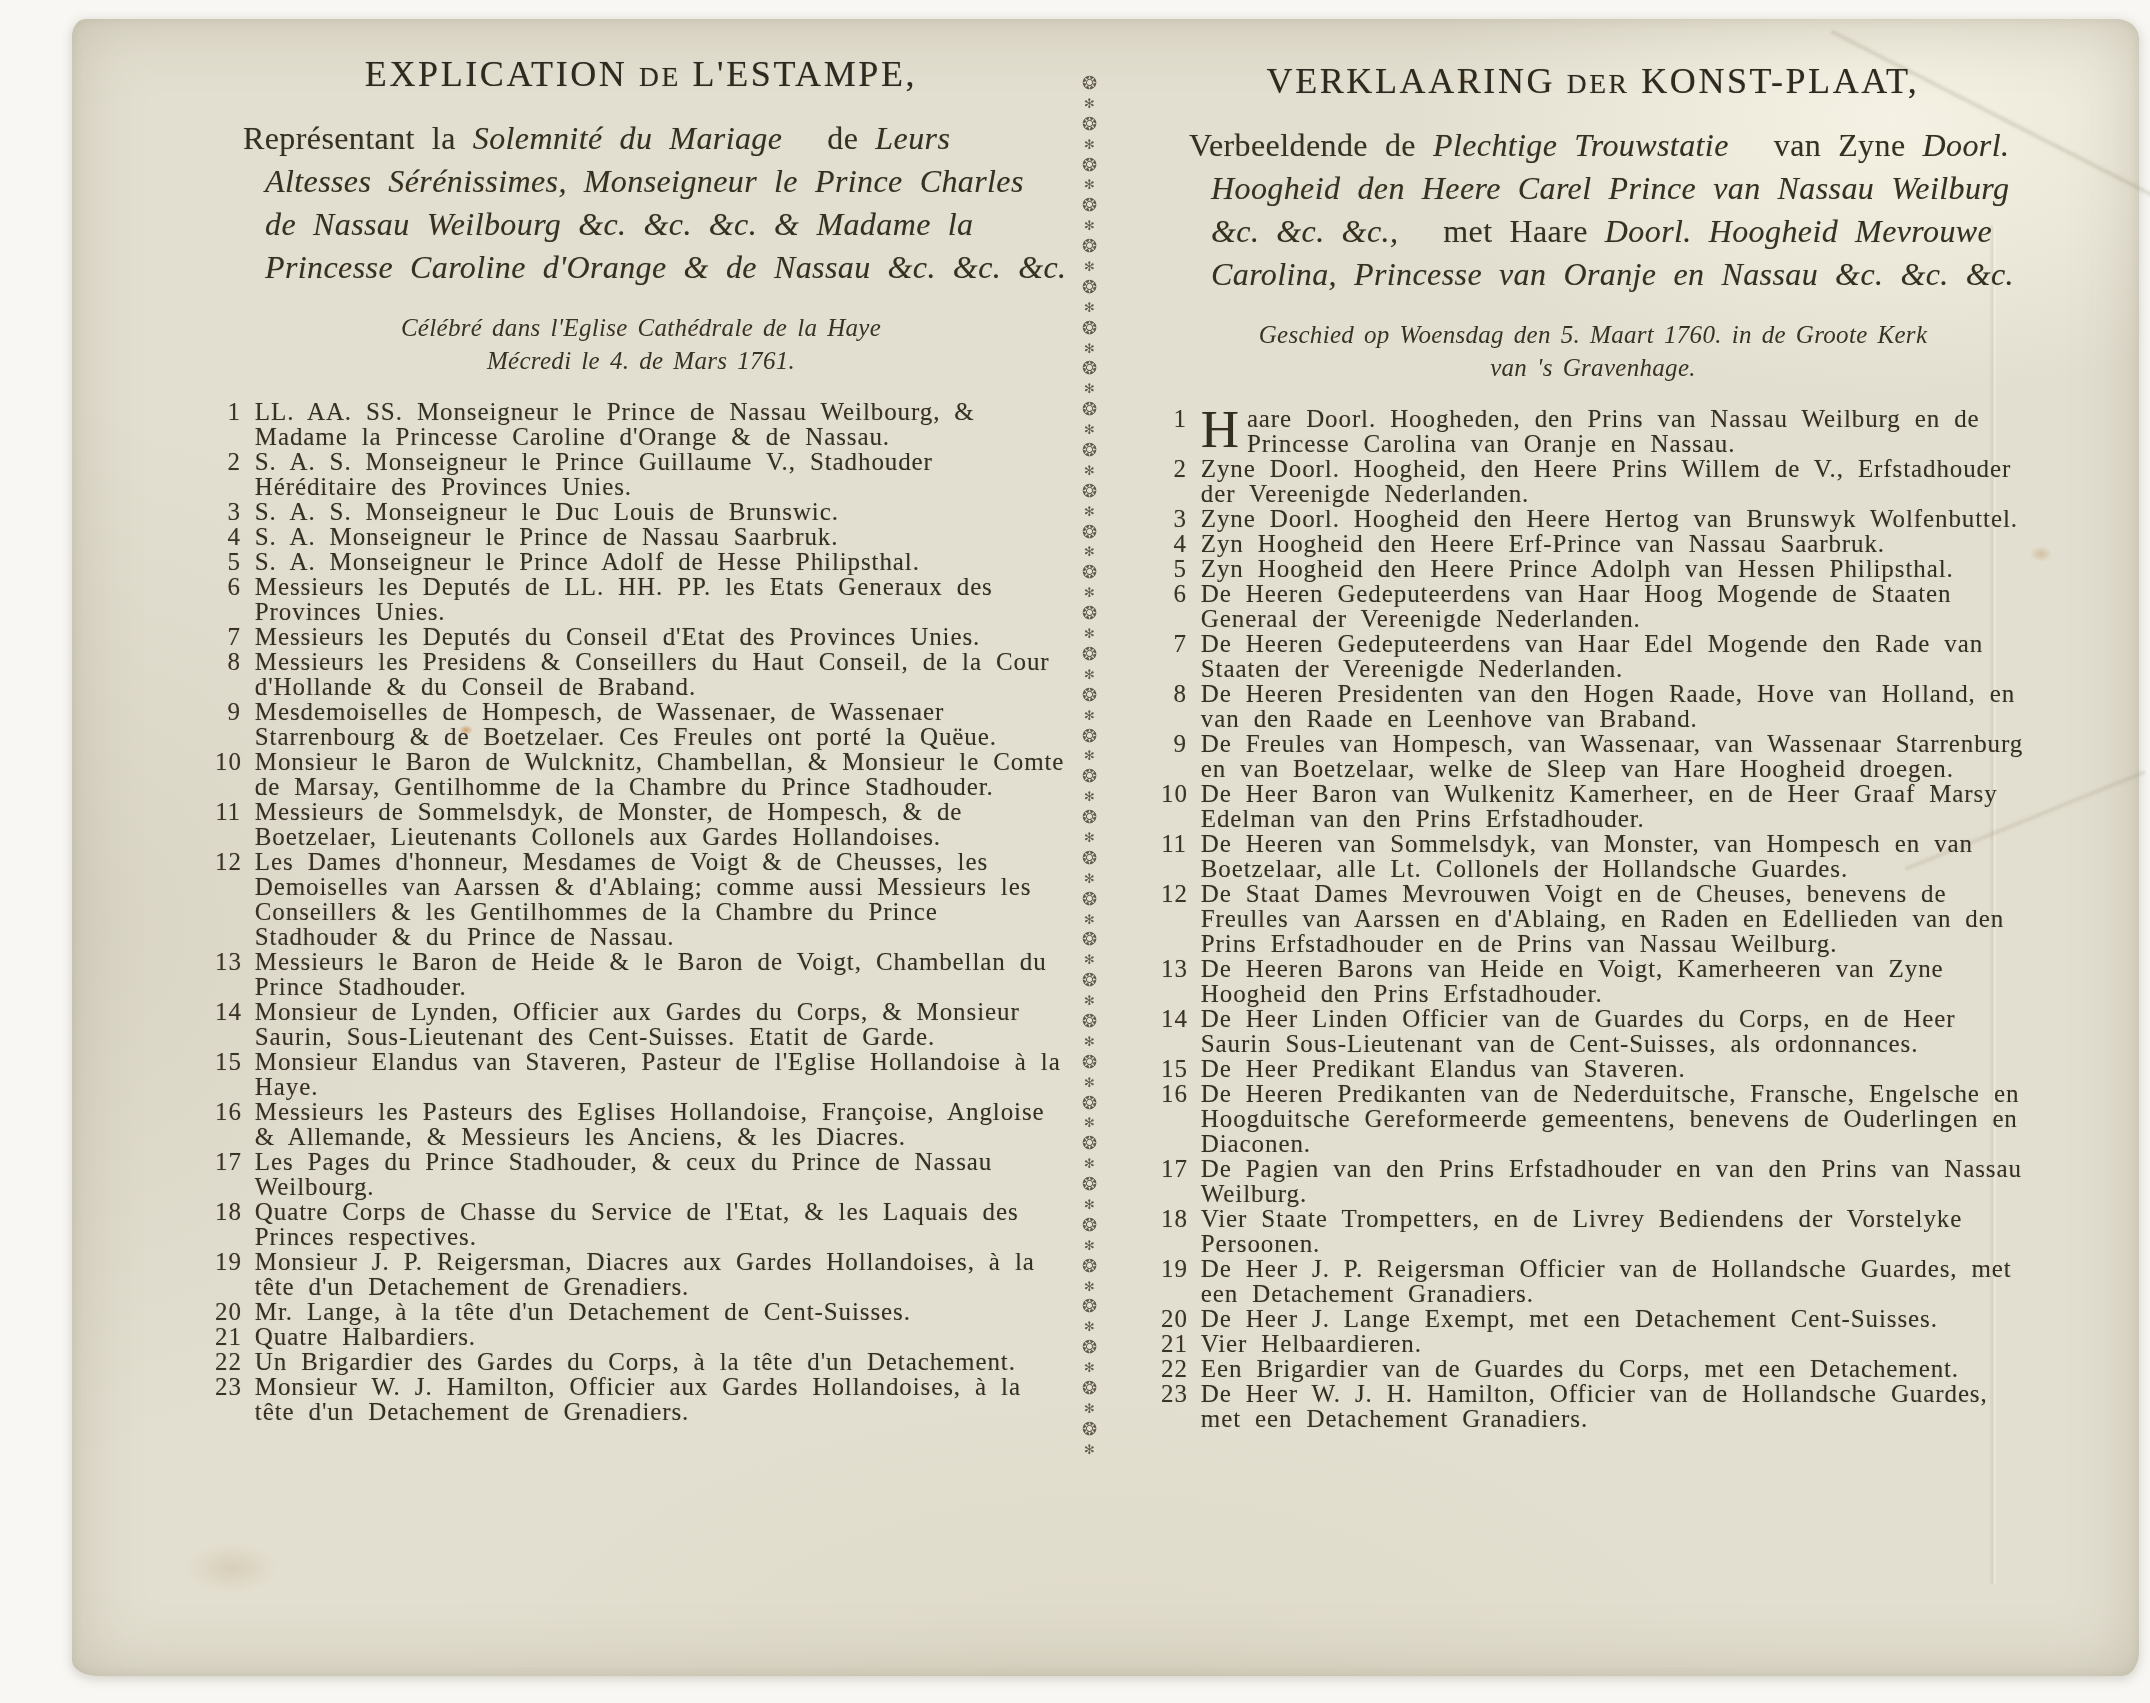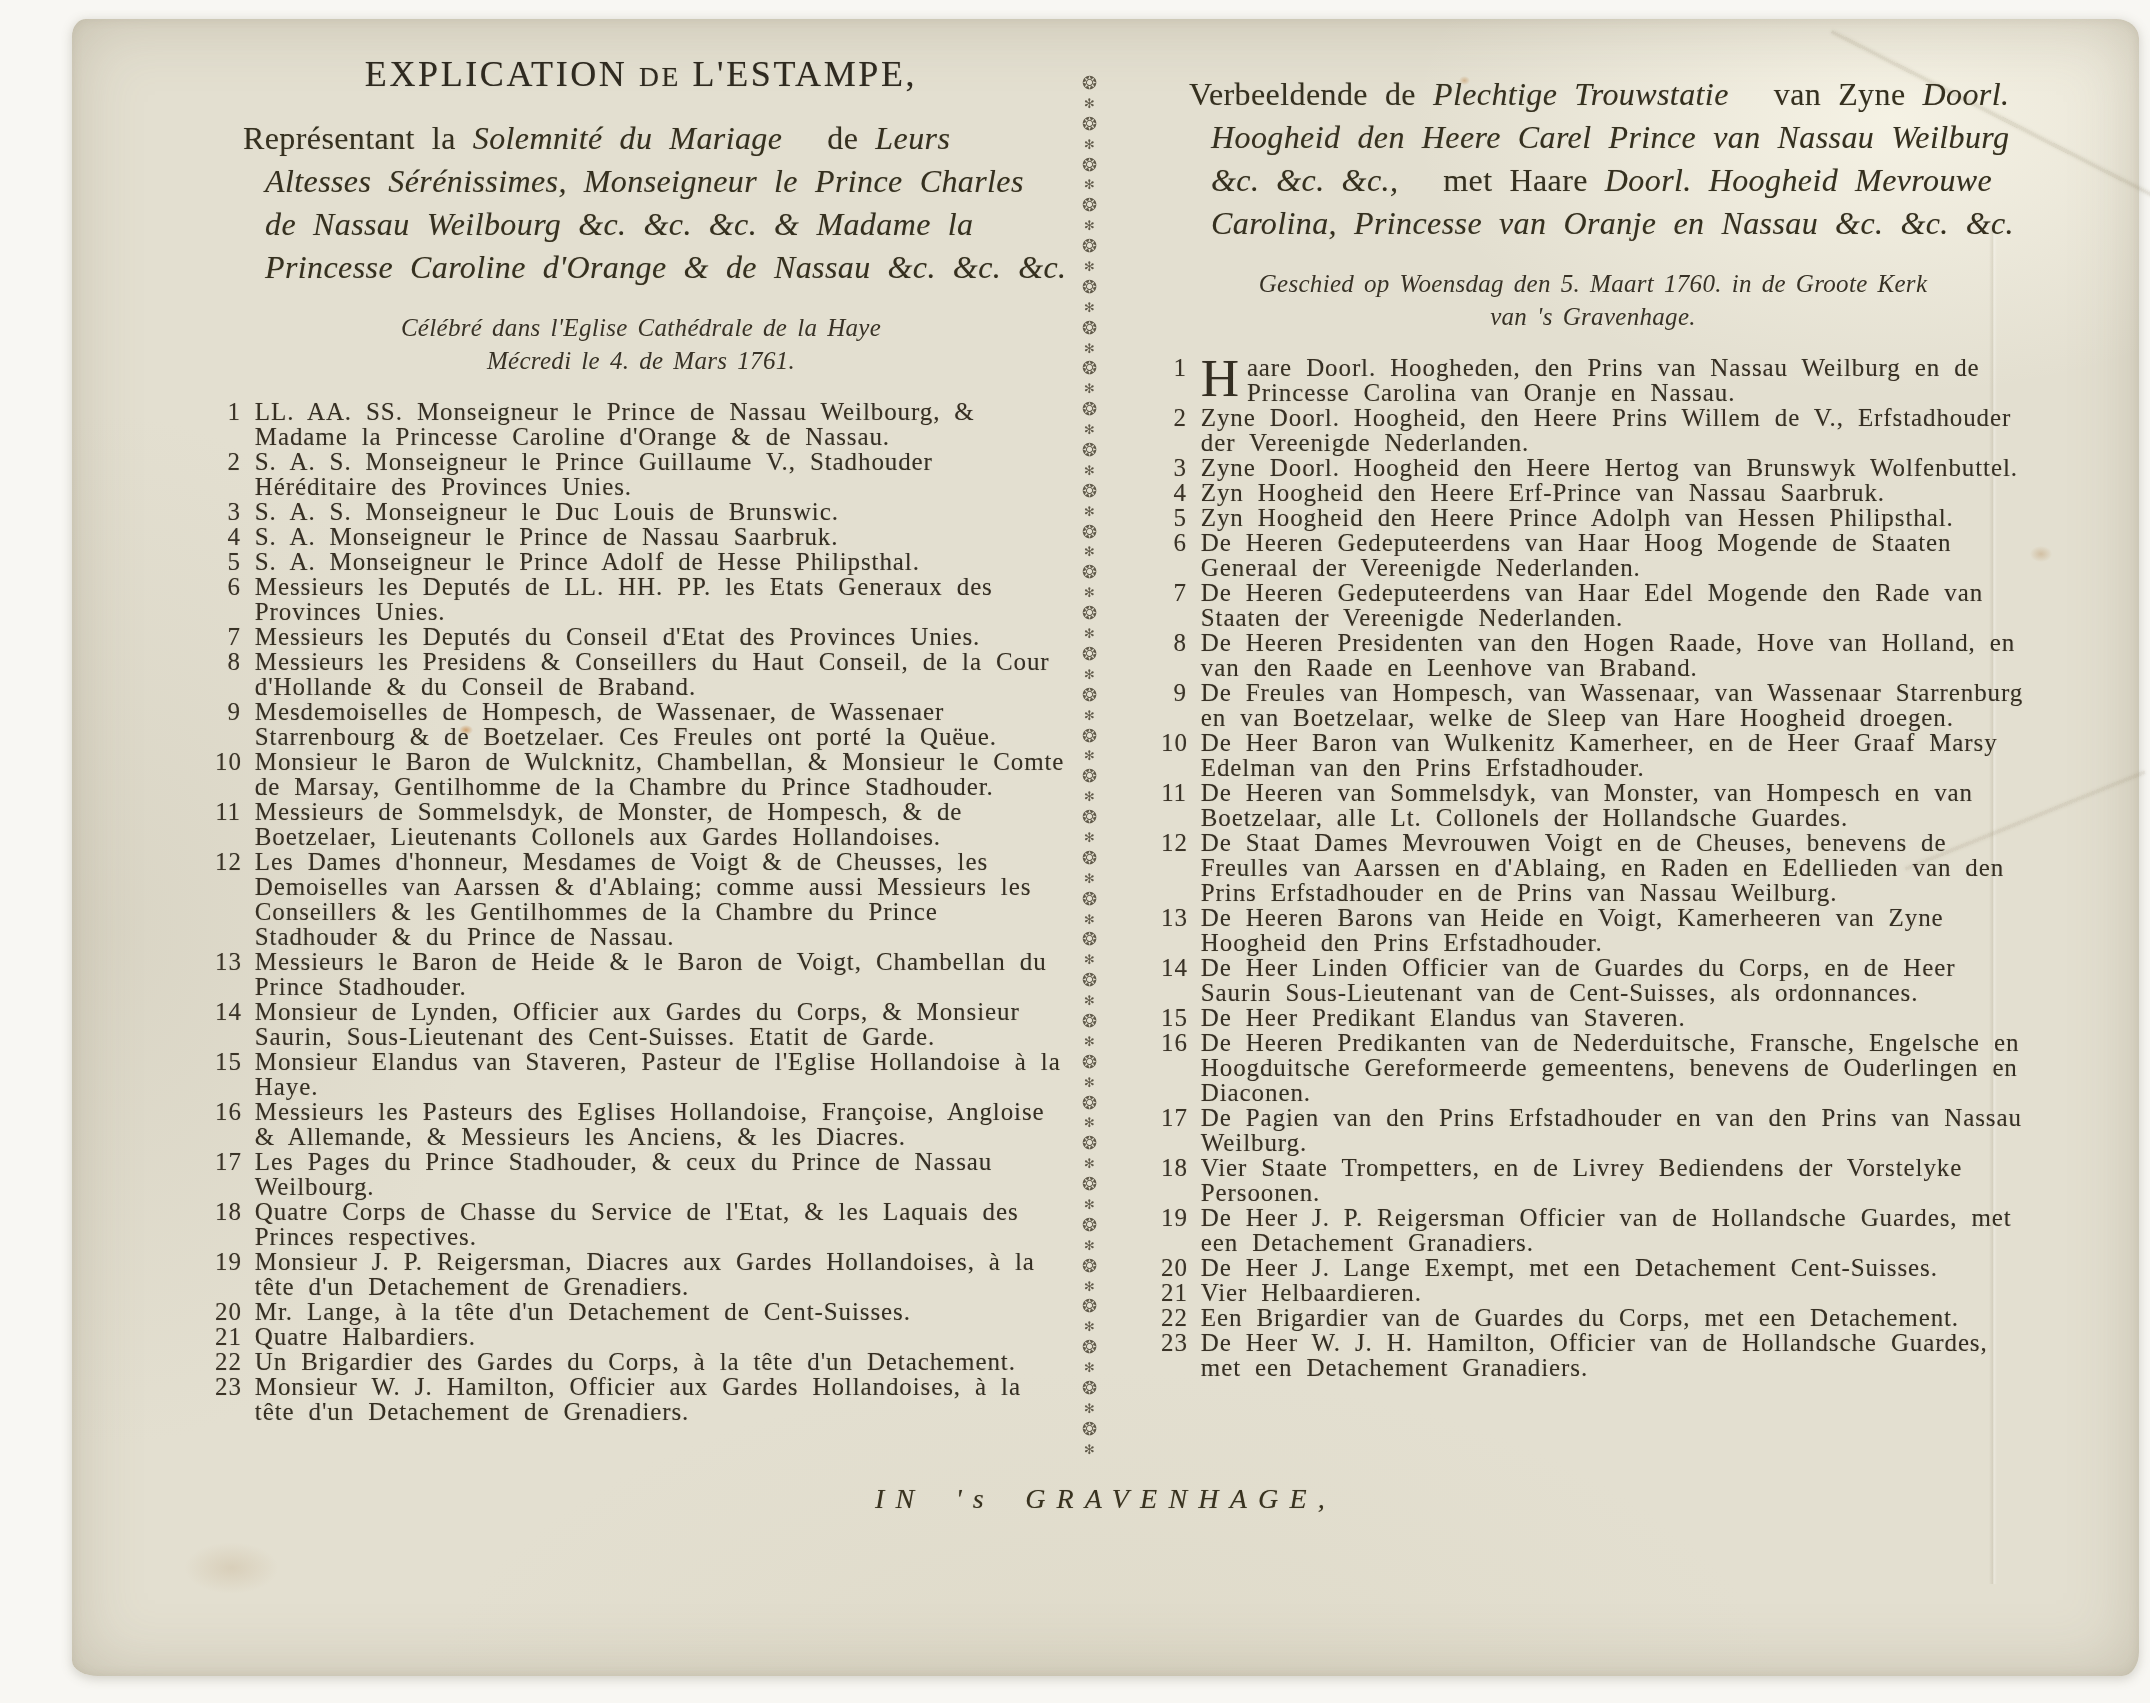--- a/index.html
+++ b/index.html
@@ -280,20 +280,21 @@
         <span class="orn-star">✻</span>
         <span class="orn-oval">❂</span>
         <span class="orn-star">✻</span>
         <span class="orn-oval">❂</span>
         <span class="orn-star">✻</span>
         <span class="orn-oval">❂</span>
         <span class="orn-star">✻</span>
       </div>
 
     <section class="col col-nl">
+      <h1 class="title"><span>VERKLAARING</span> <span class="tsmall">DER</span> <span>KONST-PLAAT,</span></h1>
       <p class="subtitle"><span class="seg-r">Verbeeldende de </span><span class="seg-i">Plechtige Trouwstatie</span><span class="seg-r"> van Zyne </span><span class="seg-i">Doorl. Hoogheid den Heere Carel Prince van Nassau Weilburg &amp;c. &amp;c. &amp;c.,</span><span class="seg-r"> met Haare </span><span class="seg-i">Doorl. Hoogheid Mevrouwe Carolina, Princesse van Oranje en Nassau &amp;c. &amp;c. &amp;c.</span></p>
       <p class="occasion">
         <span>Geschied op Woensdag den 5. Maart 1760. in de Groote Kerk</span><br>
         <span>van 's Gravenhage.</span>
       </p>
       <ol class="items">
           <li class="item">
             <span class="num">1</span>
             <span class="txt"><span class="dropcap">H</span>aare Doorl. Hoogheden, den Prins van Nassau Weilburg en de Princesse Carolina van Oranje en Nassau.</span>
           </li>
@@ -382,18 +383,17 @@
             <span class="txt">Een Brigardier van de Guardes du Corps, met een Detachement.</span>
           </li>
           <li class="item">
             <span class="num">23</span>
             <span class="txt">De Heer W. J. H. Hamilton, Officier van de Hollandsche Guardes, met een Detachement Granadiers.</span>
           </li>
         </ol>
     </section>
 
     <footer class="imprint">
-      <div class="place">IN 's GRAVENHAGE,</div>
     </footer>
 
   </div>
 </div>
 
 
 </body></html>

